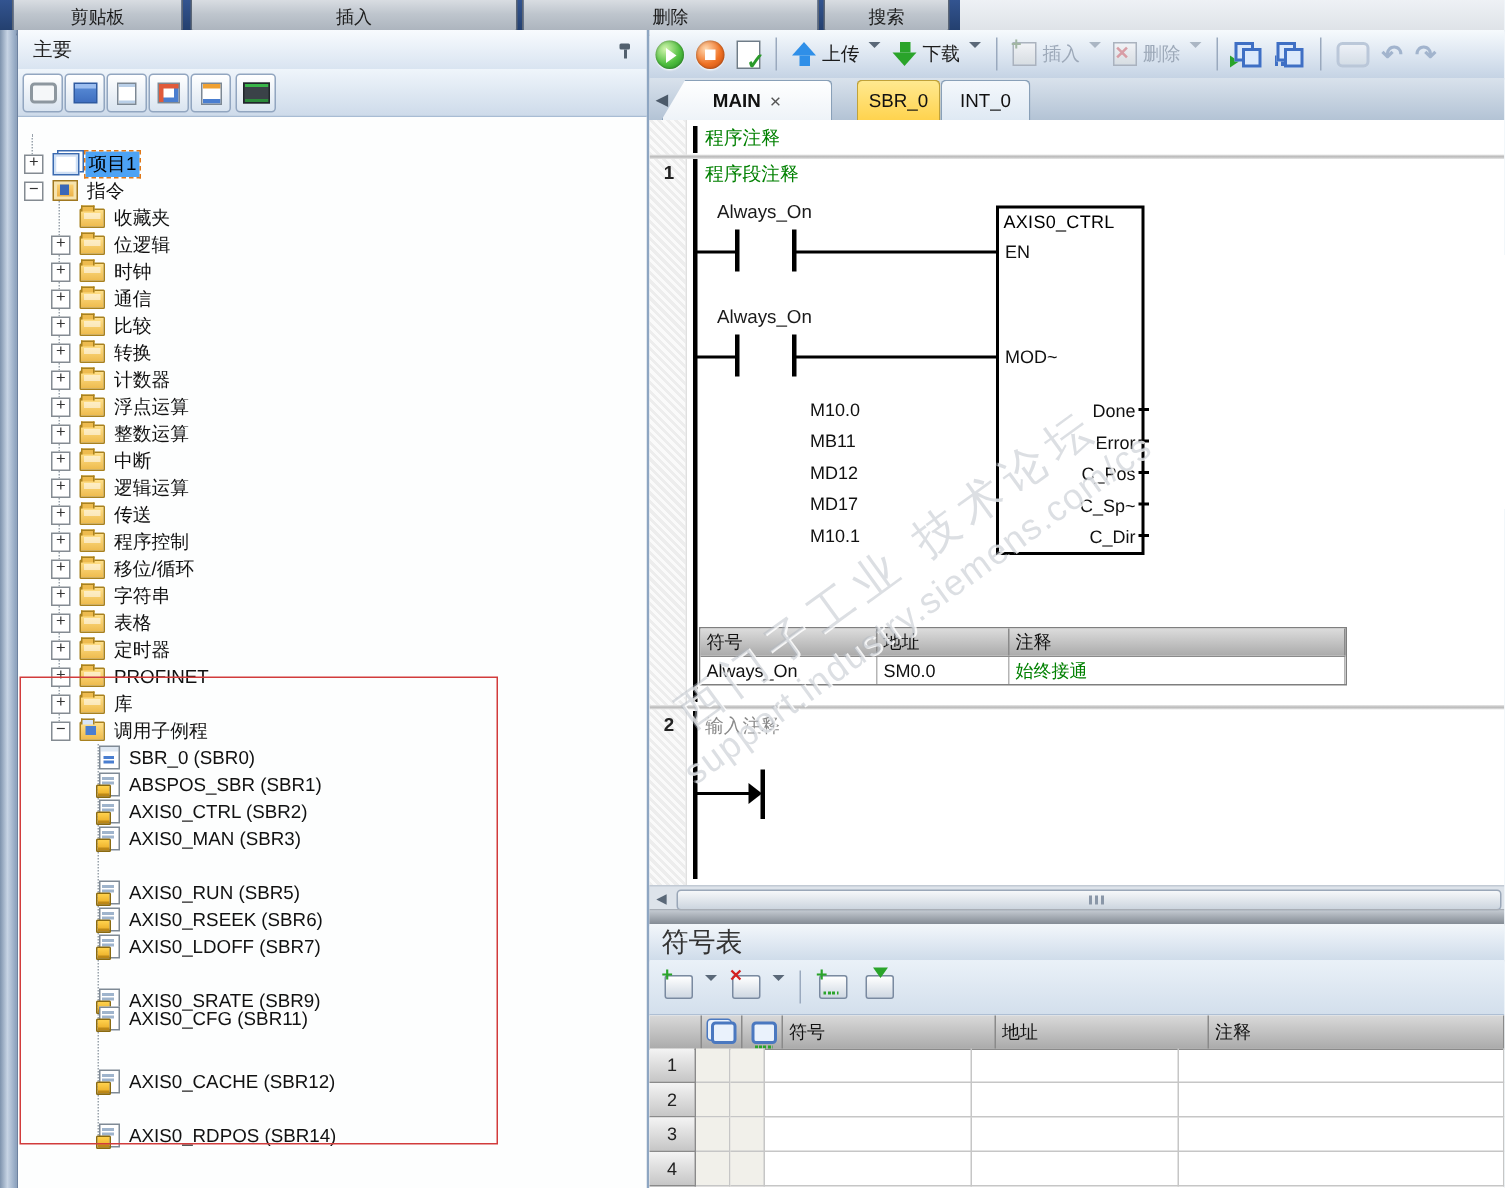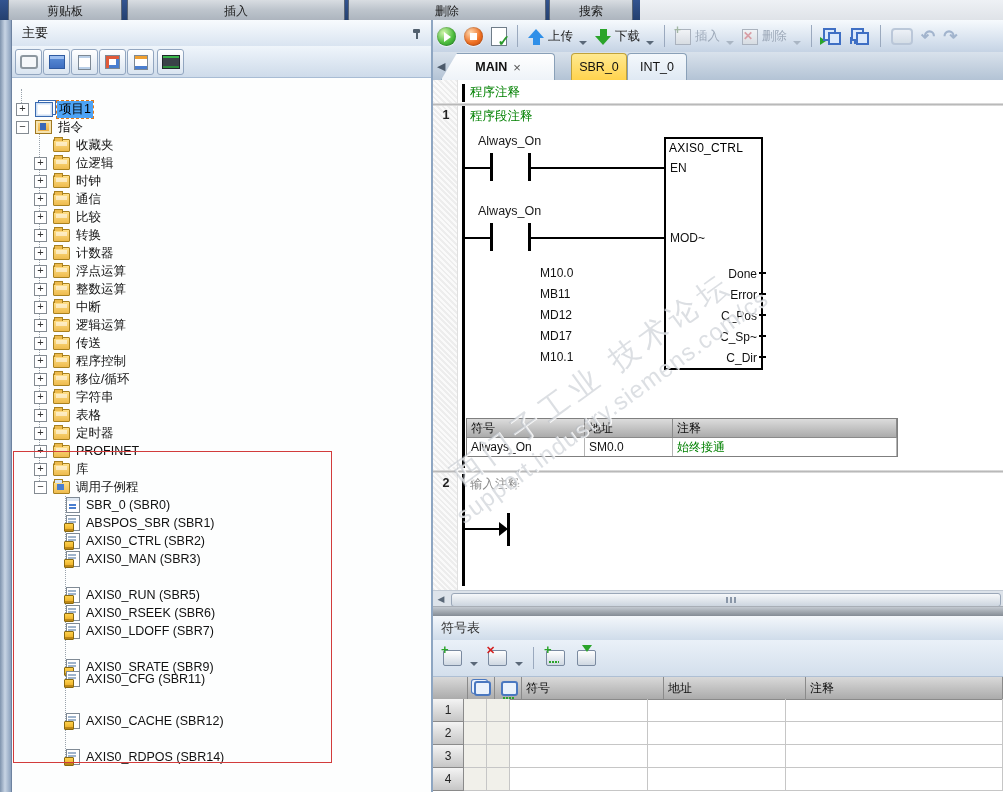--- a/index.html
+++ b/index.html
@@ -58,21 +58,21 @@
   .i-lock:before{content:"";position:absolute;left:1px;top:2px;width:8px;height:1.5px;background:#9fb4cc;box-shadow:0 3px 0 #9fb4cc;}
   .i-lock:after{content:"";position:absolute;left:-3px;bottom:-2px;width:8px;height:7px;background:linear-gradient(#ffd24e,#e8a820);border:1px solid #8a6a10;border-radius:1px;box-shadow:inset 0 -2px 0 rgba(120,80,0,.4);}
   .vdots{position:absolute;width:0;border-left:1px dotted #9aa3ac;}
 
   
   #redbox{left:13px;top:451px;width:317px;height:310px;border:1px solid #d23c3c;z-index:60;pointer-events:none;}
 
   
   #tbar{left:433px;top:20px;right:0;height:32px;background:linear-gradient(#f6fafd,#d9e3ef 60%,#c5d3e4);border-bottom:1px solid #aebfd4;display:flex;align-items:center;}
   .sep{width:0;height:22px;border-left:1px solid #9aa9be;margin:0 6px;}
-  .tbtn{display:flex;align-items:flex-end;gap:4px;padding:2px 4px;border-radius:3px;}
+  .tbtn{display:flex;align-items:flex-start;gap:4px;padding:2px 4px;border-radius:3px;}
   .tlabel{font-size:12.5px;color:#1c1c1c;}
   .dis .tlabel{color:#9aa6b6;}
   .dis{opacity:.95;}
   .caret{width:0;height:0;border-left:4px solid transparent;border-right:4px solid transparent;border-top:4px solid #5a6878;margin-left:2px;}
   .dis .caret{border-top-color:#a8b4c2;}
   .orb{width:19px;height:19px;border-radius:50%;position:relative;box-shadow:inset 0 0 2px rgba(0,0,0,.4),0 1px 1px rgba(255,255,255,.7);}
   .orb-play{background:radial-gradient(circle at 35% 30%,#d2f5ae,#4fbe3f 55%,#1f8a24);}
   .orb-play:before{content:"";position:absolute;left:7px;top:5px;width:0;height:0;border-top:5px solid transparent;border-bottom:5px solid transparent;border-left:7px solid #fff;}
   .orb-stop{background:radial-gradient(circle at 35% 30%,#ffd9b0,#ef7124 55%,#c24a10);}
   .orb-stop:before{content:"";position:absolute;left:6px;top:6px;width:7px;height:7px;background:#fff;}
@@ -143,21 +143,21 @@
   #hscroll{left:433px;top:590px;width:570px;height:16px;background:#dde3ea;border-top:1px solid #c2cad4;display:flex;align-items:center;}
   #hs-left{width:16px;height:16px;display:flex;align-items:center;justify-content:center;font-size:9px;color:#5a6878;}
   #hs-thumb{position:absolute;left:18px;right:2px;top:2px;height:12px;background:linear-gradient(#f6f8fa,#ccd5df);border:1px solid #9aa7b8;border-radius:3px;}
   #hs-grip{position:absolute;left:50%;top:3px;width:10px;height:6px;background:repeating-linear-gradient(90deg,#8a97a8 0 2px,transparent 2px 4px);}
 
   
   #vsplit{left:433px;top:606px;right:0;height:10px;background:linear-gradient(#c3c9d0,#7d858e);border-top:1px solid #a8aeb6;}
 
   
   #bpanel{left:433px;top:616px;right:0;bottom:0;background:#e8eef5;}
-  #bptitle{position:absolute;left:0;right:0;top:0;height:24px;background:linear-gradient(#f3f7fb,#cfdcea);border-bottom:1px solid #aebfd4;display:flex;align-items:center;padding-left:8px;font-size:13px;color:#333;}
+  #bptitle{position:absolute;left:0;right:0;top:0;height:24px;background:linear-gradient(#f3f7fb,#cfdcea);border-bottom:1px solid #aebfd4;display:flex;align-items:center;padding-left:8px;font-size:18px;color:#333;}
   #bptools{position:absolute;left:0;right:0;top:24px;height:36px;background:linear-gradient(#eaf1f8,#d3dfec);border-bottom:1px solid #aebfd4;display:flex;align-items:center;padding-left:4px;}
   .card{width:17px;height:14px;background:linear-gradient(#ffffff,#cfd8e2);border:1px solid #7a8aa0;border-radius:2px;position:relative;margin:0 2px;}
   .card.plus:before{content:"+";position:absolute;left:-3px;top:-9px;color:#2aa42a;font-weight:bold;font-size:13px;}
   .card.del:before{content:"✕";position:absolute;left:-3px;top:-7px;color:#d42020;font-weight:bold;font-size:11px;}
   .card.wave:after{content:"";position:absolute;left:2px;bottom:2px;width:10px;height:2px;background:repeating-linear-gradient(90deg,#2aa42a 0 2px,transparent 2px 3px);}
   .card.darr:before{content:"";position:absolute;left:4px;top:-6px;width:0;height:0;border-left:5px solid transparent;border-right:5px solid transparent;border-top:7px solid #2aa42a;}
   #btable{position:absolute;left:0;right:0;top:61px;bottom:0;background:#fff;font-size:12px;}
   .brow{position:absolute;left:0;right:0;display:flex;}
   .bh{height:22px;background:linear-gradient(#d9d9d9,#ababab);border-bottom:1px solid #8a8a8a;}
   .bh div{border-right:1px solid #8a8a8a;display:flex;align-items:center;padding-left:4px;color:#111;}

